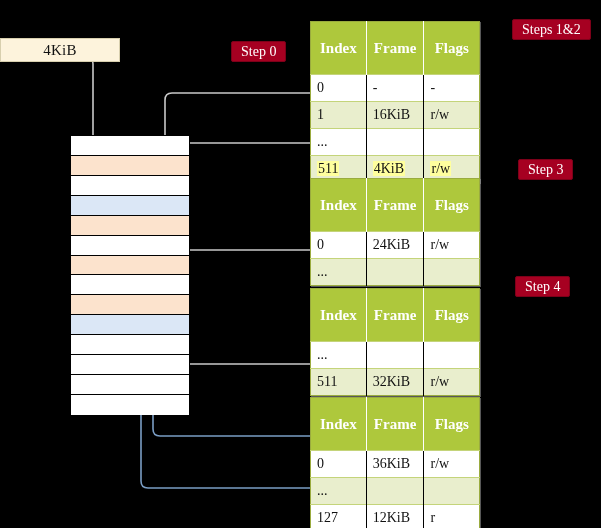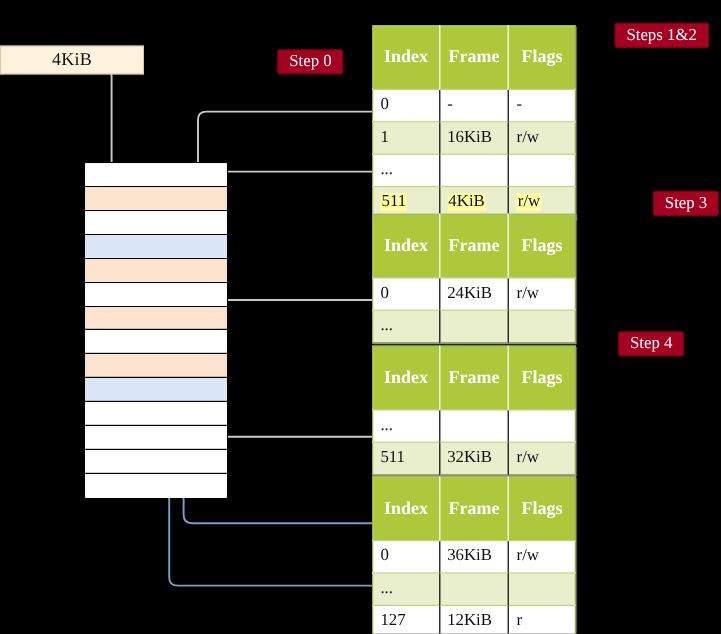--- a/index.html
+++ b/index.html
@@ -54,21 +54,21 @@
     height: 19px;
     padding: 0 9px;
     border: 1px solid #7d0019;
     border-radius: 2px;
     box-sizing: content-box;
     white-space: nowrap;
     text-align: center;
   }
   .badge-step0   { left: 188px; top: 41px; margin-left: 43px; }
   .badge-steps12 { left: 512px; top: 19px; }
-  .badge-step3   { left: 544px; top: 159px; }
+  .badge-step3   { left: 518px; top: 159px; }
   .badge-step4   { left: 515px; top: 276px; }
 
   
   #memory {
     position: absolute;
     left: 70px;
     top: 135px;
     width: 120px;
     height: 279px;
     box-sizing: border-box;

